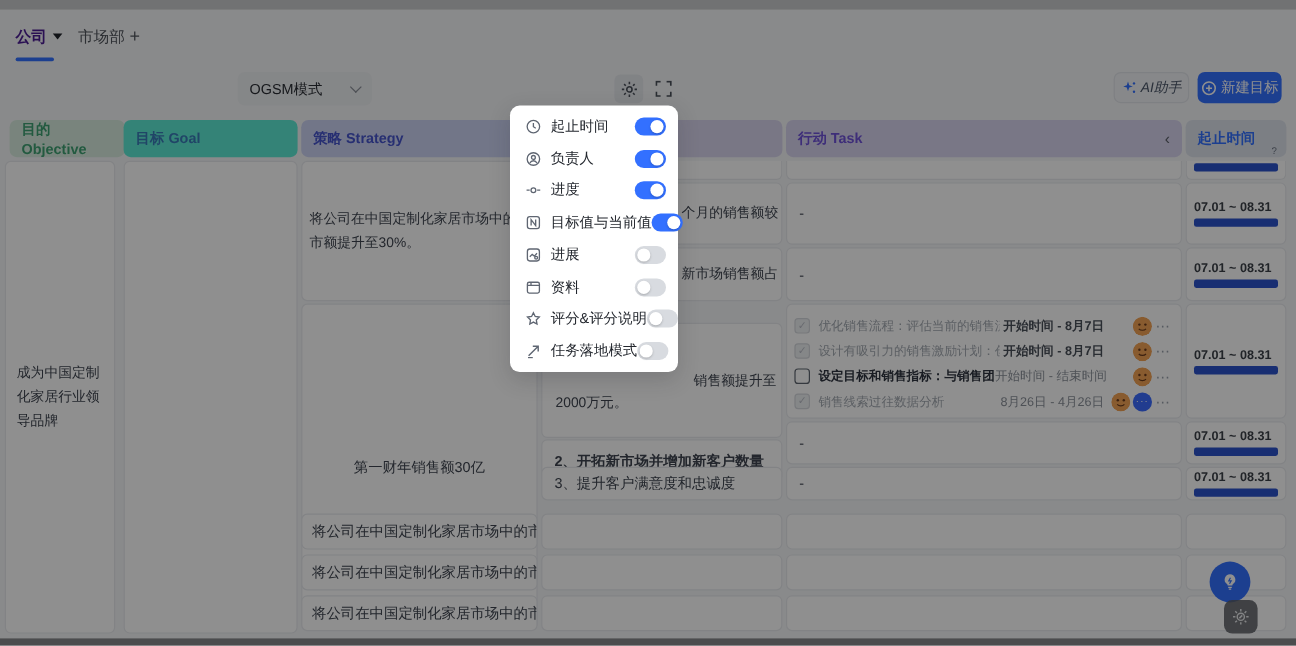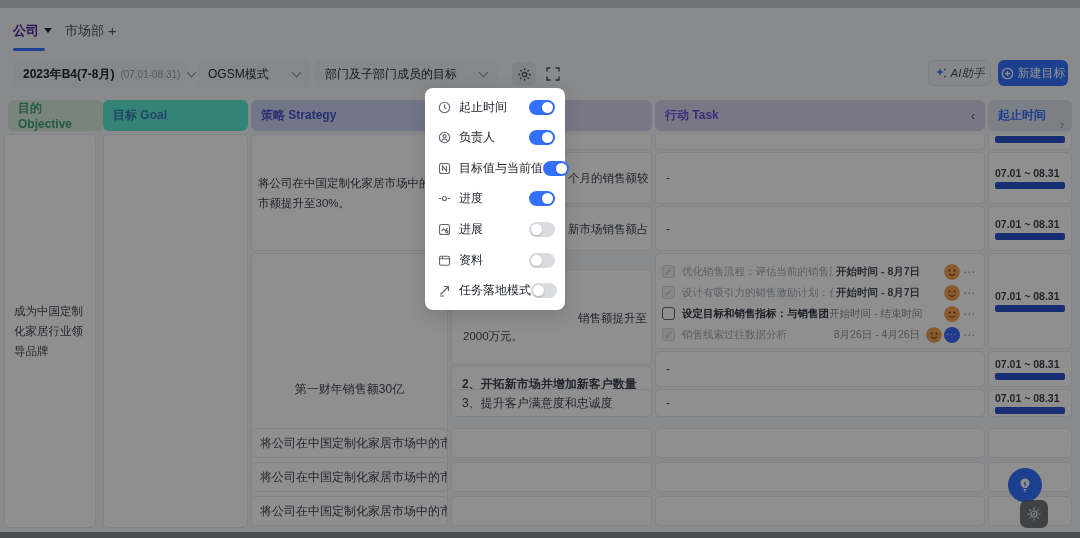--- a/index.html
+++ b/index.html
@@ -150,31 +150,22 @@
   <div class="top-strip"></div>
 
   <div class="tabbar">
     <div class="tab company"><span>公司</span><span class="caret-down"></span></div>
     <div class="tab market"><span>市场部</span></div>
     <div class="tab addtab"><span>+</span></div>
     <div class="tab-underline"></div>
   </div>
 
   <div class="toolbar">
-    <div class="pill period">
-      <span class="main">2023年B4(7-8月)</span>
-      <span class="sub">(07.01-08.31)</span>
-      <span class="chev"></span>
-    </div>
     <div class="pill mode">
       <span class="main">OGSM模式</span>
-      <span class="chev"></span>
-    </div>
-    <div class="pill scope">
-      <span class="main">部门及子部门成员的目标</span>
       <span class="chev"></span>
     </div>
     <div class="iconbtn gear">
       <svg width="15" height="15" viewBox="0 0 15 15" fill="none" stroke="currentColor" stroke-width="1.3">
         <circle cx="7.5" cy="7.5" r="2.2"></circle>
         <path d="M7.5 1.2v2M7.5 11.8v2M1.2 7.5h2M11.8 7.5h2M3.1 3.1l1.4 1.4M10.5 10.5l1.4 1.4M11.9 3.1l-1.4 1.4M4.5 10.5l-1.4 1.4"></path>
       </svg>
     </div>
     <div class="iconbtn fullscreen">
       <svg width="14" height="14" viewBox="0 0 14 14" fill="none" stroke="currentColor" stroke-width="1.4">
@@ -412,37 +403,37 @@
           </svg>
       </span>
       <span class="mi-label">负责人</span>
       <div class="tg on">
           <div class="knob"></div>
         </div>
     </div>
     <div class="menu-item">
       <span class="mi-icon">
         <svg width="13" height="13" viewBox="0 0 13 13" fill="none" stroke="currentColor" stroke-width="1.1">
+            <path d="M0.8 6.5h2.6M9.6 6.5h2.6"></path>
+            <circle cx="6.5" cy="6.5" r="2"></circle>
+          </svg>
+      </span>
+      <span class="mi-label">进度</span>
+      <div class="tg on">
+          <div class="knob"></div>
+        </div>
+    </div>
+    <div class="menu-item">
+      <span class="mi-icon">
+        <svg width="13" height="13" viewBox="0 0 13 13" fill="none" stroke="currentColor" stroke-width="1.1">
             <rect x="1.5" y="1.5" width="10" height="10" rx="2"></rect>
             <path d="M4.6 9V4l3.8 5V4"></path>
           </svg>
       </span>
       <span class="mi-label">目标值与当前值</span>
-      <div class="tg on">
-          <div class="knob"></div>
-        </div>
-    </div>
-    <div class="menu-item">
-      <span class="mi-icon">
-        <svg width="13" height="13" viewBox="0 0 13 13" fill="none" stroke="currentColor" stroke-width="1.1">
-            <path d="M0.8 6.5h2.6M9.6 6.5h2.6"></path>
-            <circle cx="6.5" cy="6.5" r="2"></circle>
-          </svg>
-      </span>
-      <span class="mi-label">进度</span>
       <div class="tg on">
           <div class="knob"></div>
         </div>
     </div>
     <div class="menu-item">
       <span class="mi-icon">
         <svg width="13" height="13" viewBox="0 0 13 13" fill="none" stroke="currentColor" stroke-width="1.1">
             <rect x="1.5" y="1.5" width="10" height="10" rx="2"></rect>
             <path d="M3.5 8l2-2 1.8 1.4L9.5 5"></path>
             <circle cx="8.8" cy="8.8" r="1.2"></circle>
@@ -460,20 +451,31 @@
             <path d="M1.5 4.8h10M4.5 2.2v2.6"></path>
           </svg>
       </span>
       <span class="mi-label">资料</span>
       <div class="tg off">
           <div class="knob"></div>
         </div>
     </div>
     <div class="menu-item">
       <span class="mi-icon">
+        <svg width="13" height="13" viewBox="0 0 13 13" fill="none" stroke="currentColor" stroke-width="1.1">
+            <path d="M6.5 1.6l1.5 3.1 3.4.5-2.5 2.4.6 3.4-3-1.6-3 1.6.6-3.4L1.6 5.2l3.4-.5z"></path>
+          </svg>
+      </span>
+      <span class="mi-label">评分&amp;评分说明</span>
+      <div class="tg off">
+          <div class="knob"></div>
+        </div>
+    </div>
+    <div class="menu-item">
+      <span class="mi-icon">
         <svg width="13" height="13" viewBox="0 0 13 13" fill="none" stroke="currentColor" stroke-width="1.2">
             <path d="M2.5 10.5L10.5 2.5M6 2.5h4.5V7M2 12h4"></path>
           </svg>
       </span>
       <span class="mi-label">任务落地模式</span>
       <div class="tg off">
           <div class="knob"></div>
         </div>
     </div>
   </div>

